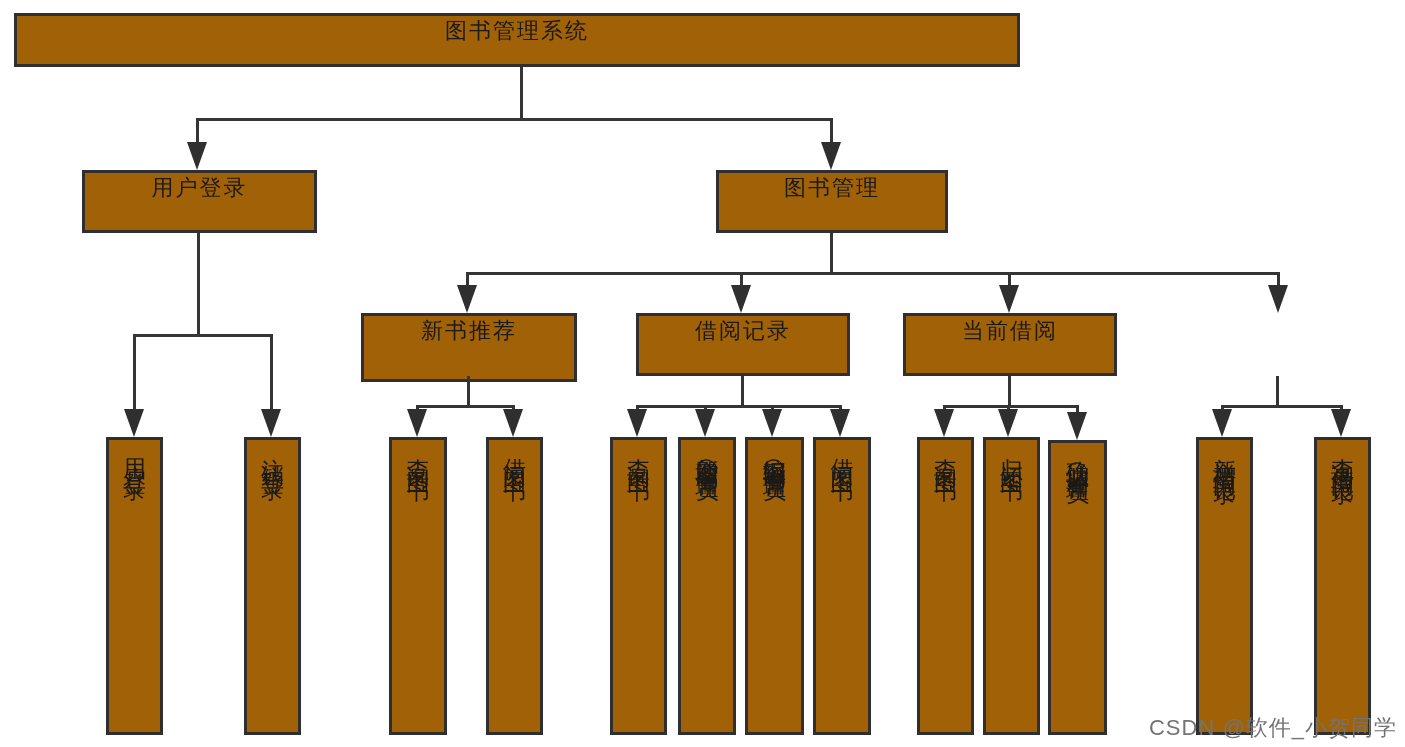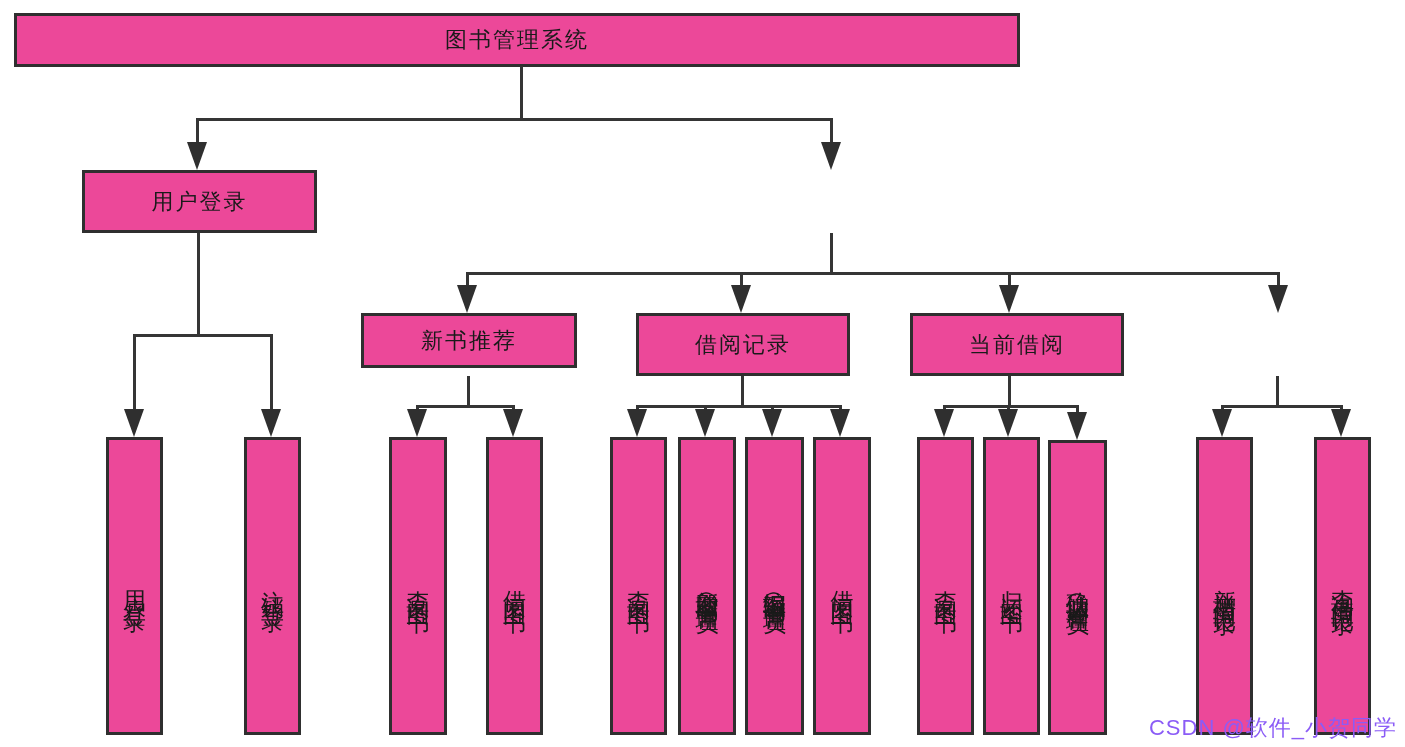--- a/index.html
+++ b/index.html
@@ -2,37 +2,37 @@
 <html><head>
 <meta charset="utf-8">
 <style>
   html,body { margin:0; padding:0; background:#ffffff; }
   #stage {
     position:relative; width:1405px; height:747px; background:#ffffff;
     font-family:"Liberation Sans", sans-serif; color:#1a1a1a; overflow:hidden;
   }
   .box {
     position:absolute; box-sizing:border-box;
-    border:3px solid #2f2f2f; background:#ec4899;
-    display:flex; align-items:center; justify-content:center;
+    border:3px solid #2f2f2f; background:#a16207;
+    display:flex; align-items:flex-start; justify-content:center;
   }
   .box .lbl { font-size:22px; letter-spacing:2px; color:#1a1a1a; white-space:nowrap; }
   .box .vlbl {
     writing-mode:vertical-rl; text-orientation:mixed;
     font-size:23px; letter-spacing:7px; line-height:1; color:#1a1a1a;
   }
   .line { position:absolute; background:#353535; }
   .arrow {
     position:absolute; width:0; height:0;
     border-left:10px solid transparent; border-right:10px solid transparent;
     border-top:28px solid #2f2f2f;
   }
   .watermark {
     position:absolute; right:8px; bottom:4px;
-    font-size:22px; color:#8b5cf6; letter-spacing:1px; white-space:nowrap;
+    font-size:22px; color:#737373; letter-spacing:1px; white-space:nowrap;
   }
 </style>
 </head>
 <body>
 
 <div id="stage">
 
   <div class="box" style="left:14px; top:13px; width:1006px; height:54px;">
     <span class="lbl">图书管理系统</span>
   </div>
@@ -40,46 +40,49 @@
   <div class="line" style="left:520px; top:66px; width:3px; height:54px;"></div>
   <div class="line" style="left:196px; top:118px; width:637px; height:3px;"></div>
   <div class="line" style="left:196px; top:118px; width:3px; height:32px;"></div>
   <div class="arrow" style="left:187px; top:142px;"></div>
   <div class="line" style="left:830px; top:118px; width:3px; height:32px;"></div>
   <div class="arrow" style="left:821px; top:142px;"></div>
 
   <div class="box" style="left:82px; top:170px; width:235px; height:63px;">
     <span class="lbl">用户登录</span>
   </div>
+  <div class="box" style="left:716px; top:170px; width:232px; height:63px;">
+    <span class="lbl">图书管理</span>
+  </div>
 
   <div class="line" style="left:197px; top:233px; width:3px; height:104px;"></div>
   <div class="line" style="left:133px; top:334px; width:140px; height:3px;"></div>
   <div class="line" style="left:133px; top:334px; width:3px; height:78px;"></div>
   <div class="arrow" style="left:124px; top:409px;"></div>
   <div class="line" style="left:270px; top:334px; width:3px; height:78px;"></div>
   <div class="arrow" style="left:261px; top:409px;"></div>
 
   <div class="line" style="left:830px; top:233px; width:3px; height:41px;"></div>
   <div class="line" style="left:466px; top:272px; width:814px; height:3px;"></div>
   <div class="line" style="left:466px; top:272px; width:3px; height:18px;"></div>
   <div class="arrow" style="left:457px; top:285px;"></div>
   <div class="line" style="left:740px; top:272px; width:3px; height:18px;"></div>
   <div class="arrow" style="left:731px; top:285px;"></div>
   <div class="line" style="left:1008px; top:272px; width:3px; height:18px;"></div>
   <div class="arrow" style="left:999px; top:285px;"></div>
   <div class="line" style="left:1277px; top:272px; width:3px; height:18px;"></div>
   <div class="arrow" style="left:1268px; top:285px;"></div>
 
-  <div class="box" style="left:361px; top:313px; width:216px; height:55px;">
+  <div class="box" style="left:361px; top:313px; width:216px; height:69px;">
     <span class="lbl">新书推荐</span>
   </div>
   <div class="box" style="left:636px; top:313px; width:214px; height:63px;">
     <span class="lbl">借阅记录</span>
   </div>
-  <div class="box" style="left:903px; top:313px; width:214px; height:63px;margin-left:7px;">
+  <div class="box" style="left:903px; top:313px; width:214px; height:63px;">
     <span class="lbl">当前借阅</span>
   </div>
 
   <div class="line" style="left:467px; top:376px; width:3px; height:32px;"></div>
   <div class="line" style="left:416px; top:405px; width:99px; height:3px;"></div>
   <div class="line" style="left:416px; top:405px; width:3px; height:8px;"></div>
   <div class="arrow" style="left:407px; top:409px;"></div>
   <div class="line" style="left:512px; top:405px; width:3px; height:8px;"></div>
   <div class="arrow" style="left:503px; top:409px;"></div>
 

